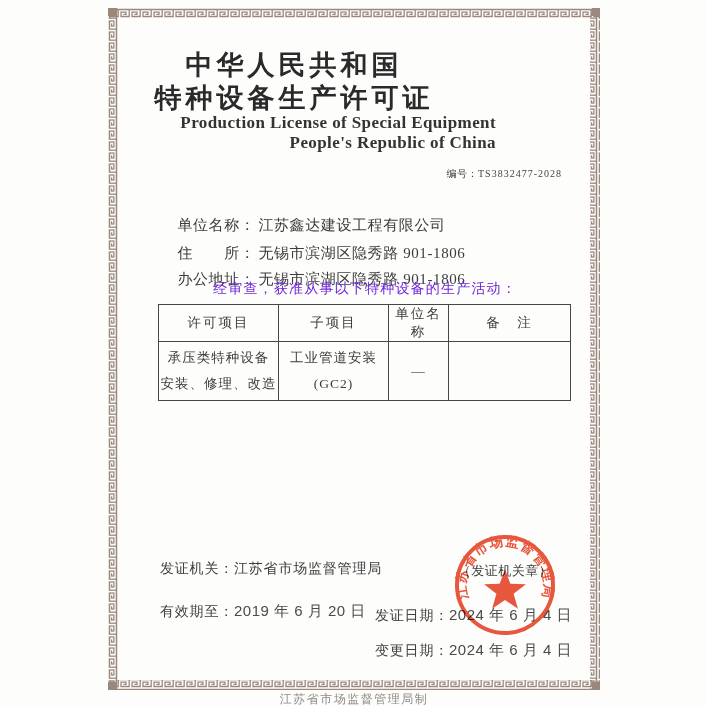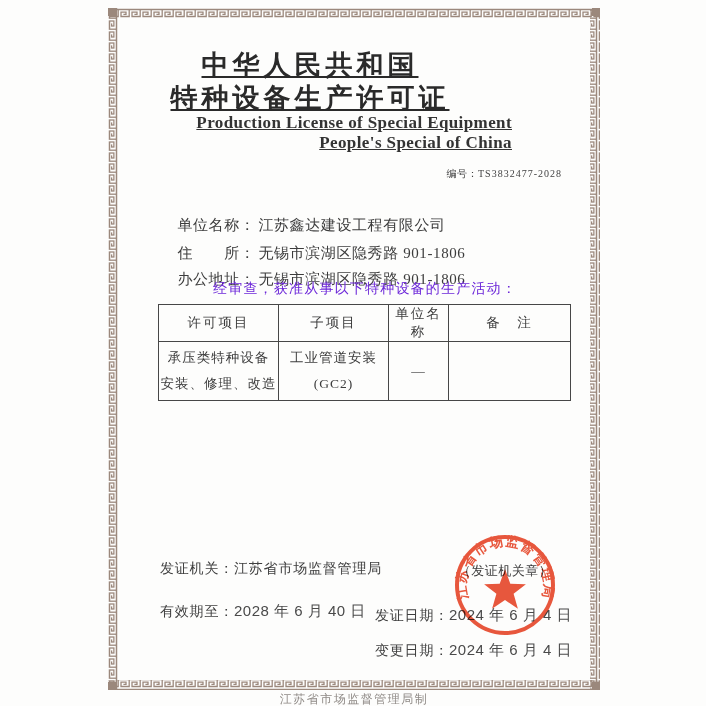--- a/index.html
+++ b/index.html
@@ -1,21 +1,21 @@
 <!DOCTYPE html>
 <html><head>
 <meta charset="utf-8">
 <style>
   html,body{margin:0;padding:0;background:#ffffff;}
   .page{
     position:relative;width:706px;height:706px;background:#fdfdfc;overflow:hidden;
     font-family:"Liberation Serif","DejaVu Serif",serif;color:#3a3a3a;
   }
   .abs{position:absolute;}
-  .ctr{left:108px;width:404px;text-align:center;text-decoration:underline;}
+  .ctr{left:92px;width:404px;text-align:center;}
   .title-cn{font-size:27px;font-weight:bold;color:#2a2a2a;letter-spacing:4px;line-height:30px;}
   .title-en{font-size:17px;font-weight:bold;color:#333333;letter-spacing:0.4px;line-height:20px;text-align:right;}
   .license-line{top:167px;right:144px;font-size:10px;color:#3f3f3f;letter-spacing:0.5px;}
   .license-line .val{letter-spacing:1px;}
   .field-row{left:160px;font-size:15px;color:#3c3c3c;letter-spacing:0.6px;white-space:pre;}
   .field-row .val{margin-left:3px;}
   .intro{left:213px;top:280px;font-size:14px;color:#6d28d9;letter-spacing:1.2px;}
   table.permits{left:158px;top:304px;border-collapse:collapse;table-layout:fixed;background:transparent;}
   table.permits th, table.permits td{
     border:1.6px solid #474747;text-align:center;vertical-align:middle;
@@ -50,21 +50,21 @@
     <rect x="482" y="0" width="10" height="682" fill="url(#mv)"></rect>
     <rect x="0" y="0" width="8" height="8" fill="#9b887c"></rect>
     <rect x="484" y="0" width="8" height="8" fill="#9b887c"></rect>
     <rect x="0" y="674" width="8" height="8" fill="#9b887c"></rect>
     <rect x="484" y="674" width="8" height="8" fill="#9b887c"></rect>
   </svg>
 
   <div class="abs ctr title-cn" style="top:50px">中华人民共和国</div>
   <div class="abs ctr title-cn" style="top:83px">特种设备生产许可证</div>
   <div class="abs ctr title-en" style="top:113px">Production License of Special Equipment</div>
-  <div class="abs ctr title-en" style="top:133px">People's Special of China</div>
+  <div class="abs ctr title-en" style="top:133px">People's Republic of China</div>
 
   <div class="abs license-line">
     <span>编号：</span><span class="val">TS3832477-2028</span>
   </div>
 
   <div class="abs field-row" style="top:199px">
     <span>单位名称：</span><span class="val">江苏鑫达建设工程有限公司</span>
   </div>
   <div class="abs field-row" style="top:227px">
     <span>住　　所：</span><span class="val">无锡市滨湖区隐秀路 901-1806</span>
@@ -101,21 +101,21 @@
       <td>—</td>
       <td></td>
     </tr>
   </tbody>
     </table>
 
   <div class="abs bottom-row" style="left:160px;top:560px">
     <span>发证机关：</span><span>江苏省市场监督管理局</span>
   </div>
   <div class="abs bottom-row" style="left:160px;top:602px">
-    <span>有效期至：</span><span class="num">2028 年 6 月 40 日</span>
+    <span>有效期至：</span><span class="num">2019 年 6 月 20 日</span>
   </div>
 
   <div class="abs bottom-row" style="left:375px;top:606px">
     <span>发证日期：</span><span class="num">2024 年 6 月 4 日</span>
   </div>
   <div class="abs bottom-row" style="left:375px;top:641px">
     <span>变更日期：</span><span class="num">2024 年 6 月 4 日</span>
   </div>
 
   <div class="abs seal-caption">（发证机关章）</div>

